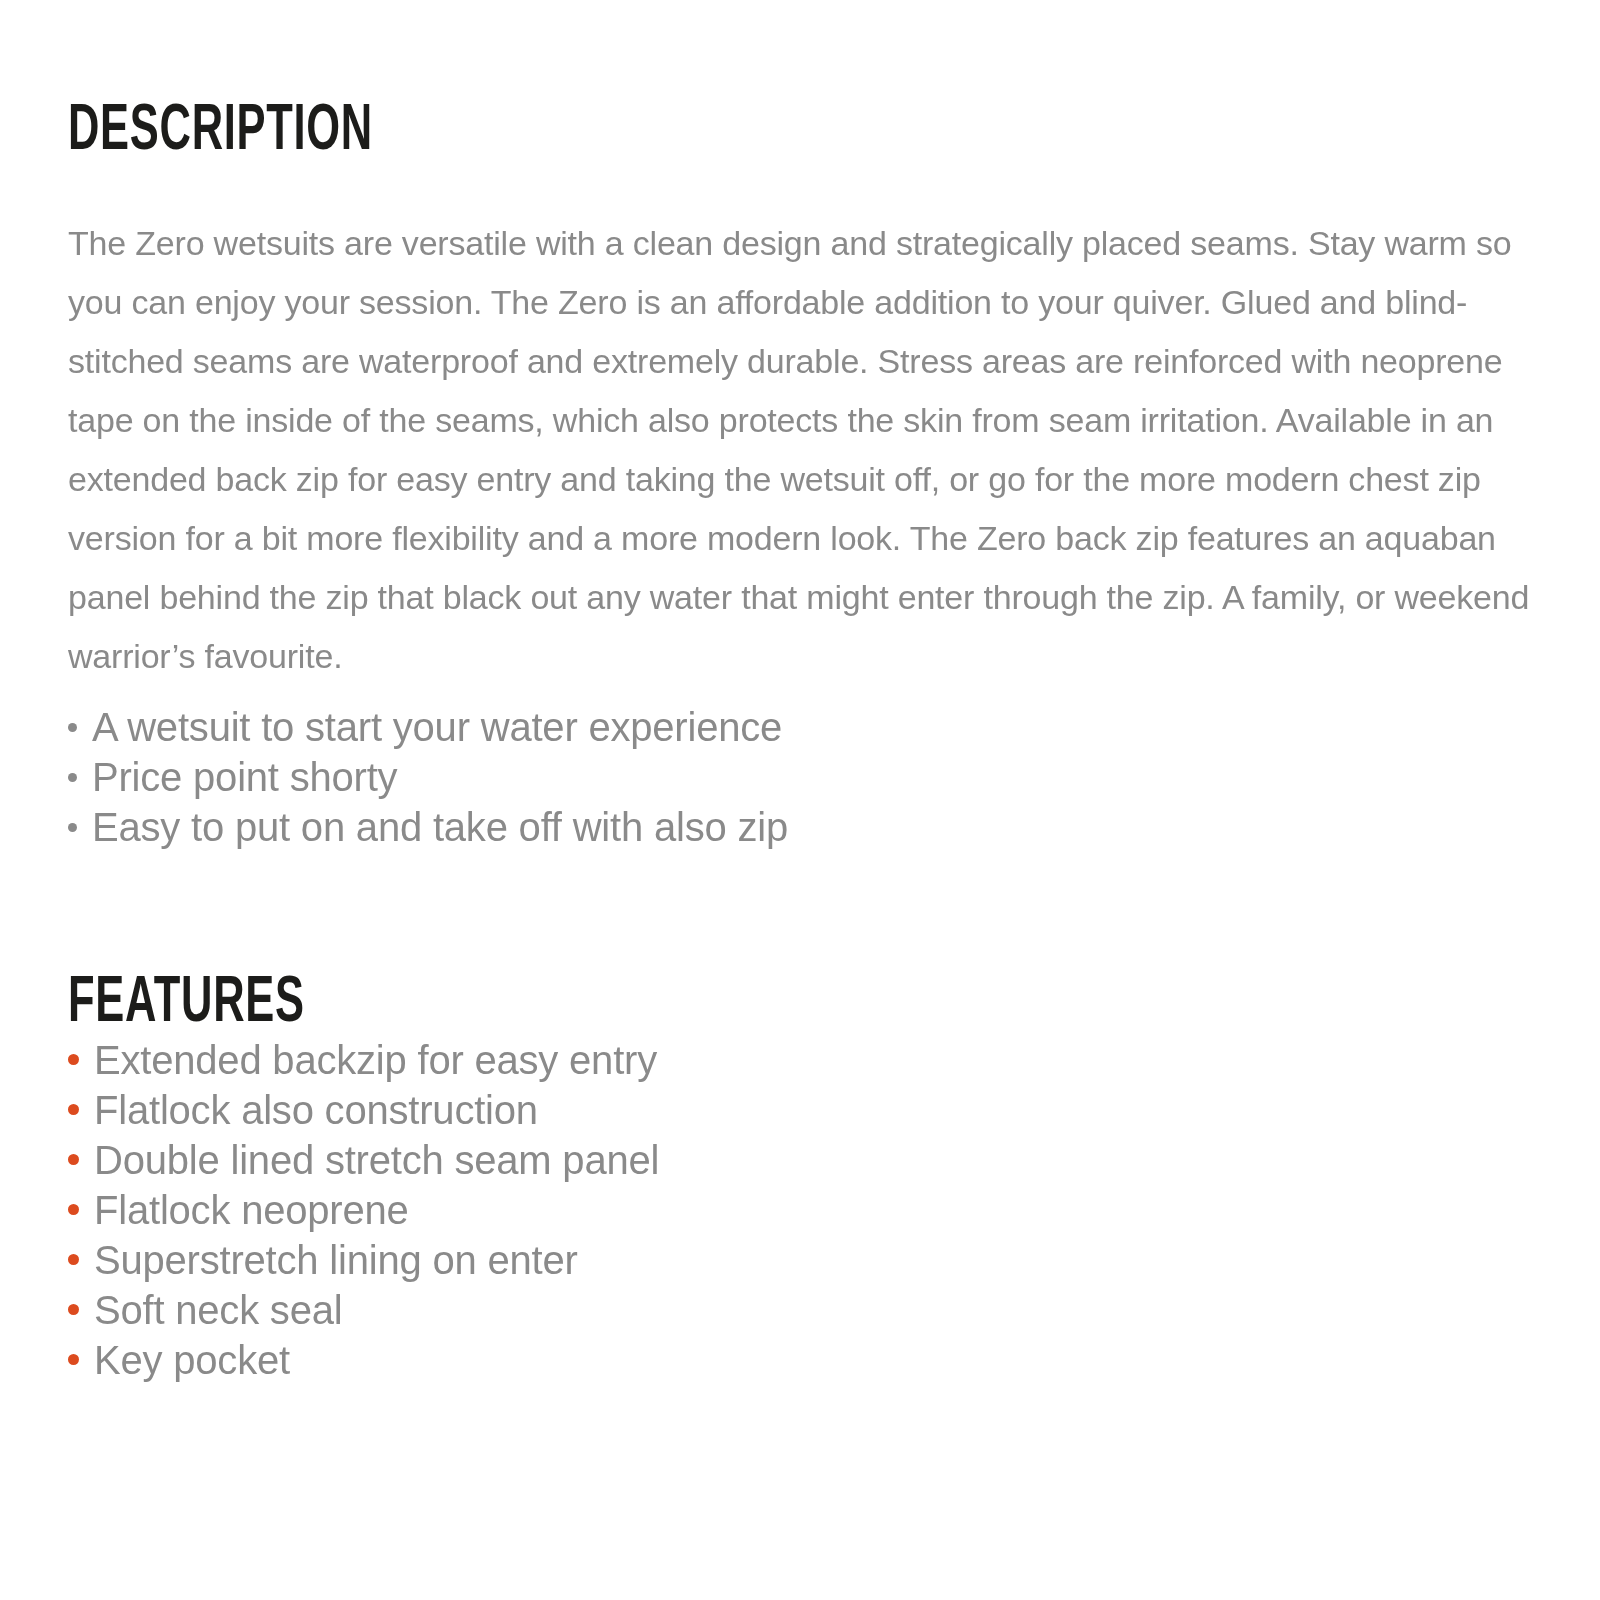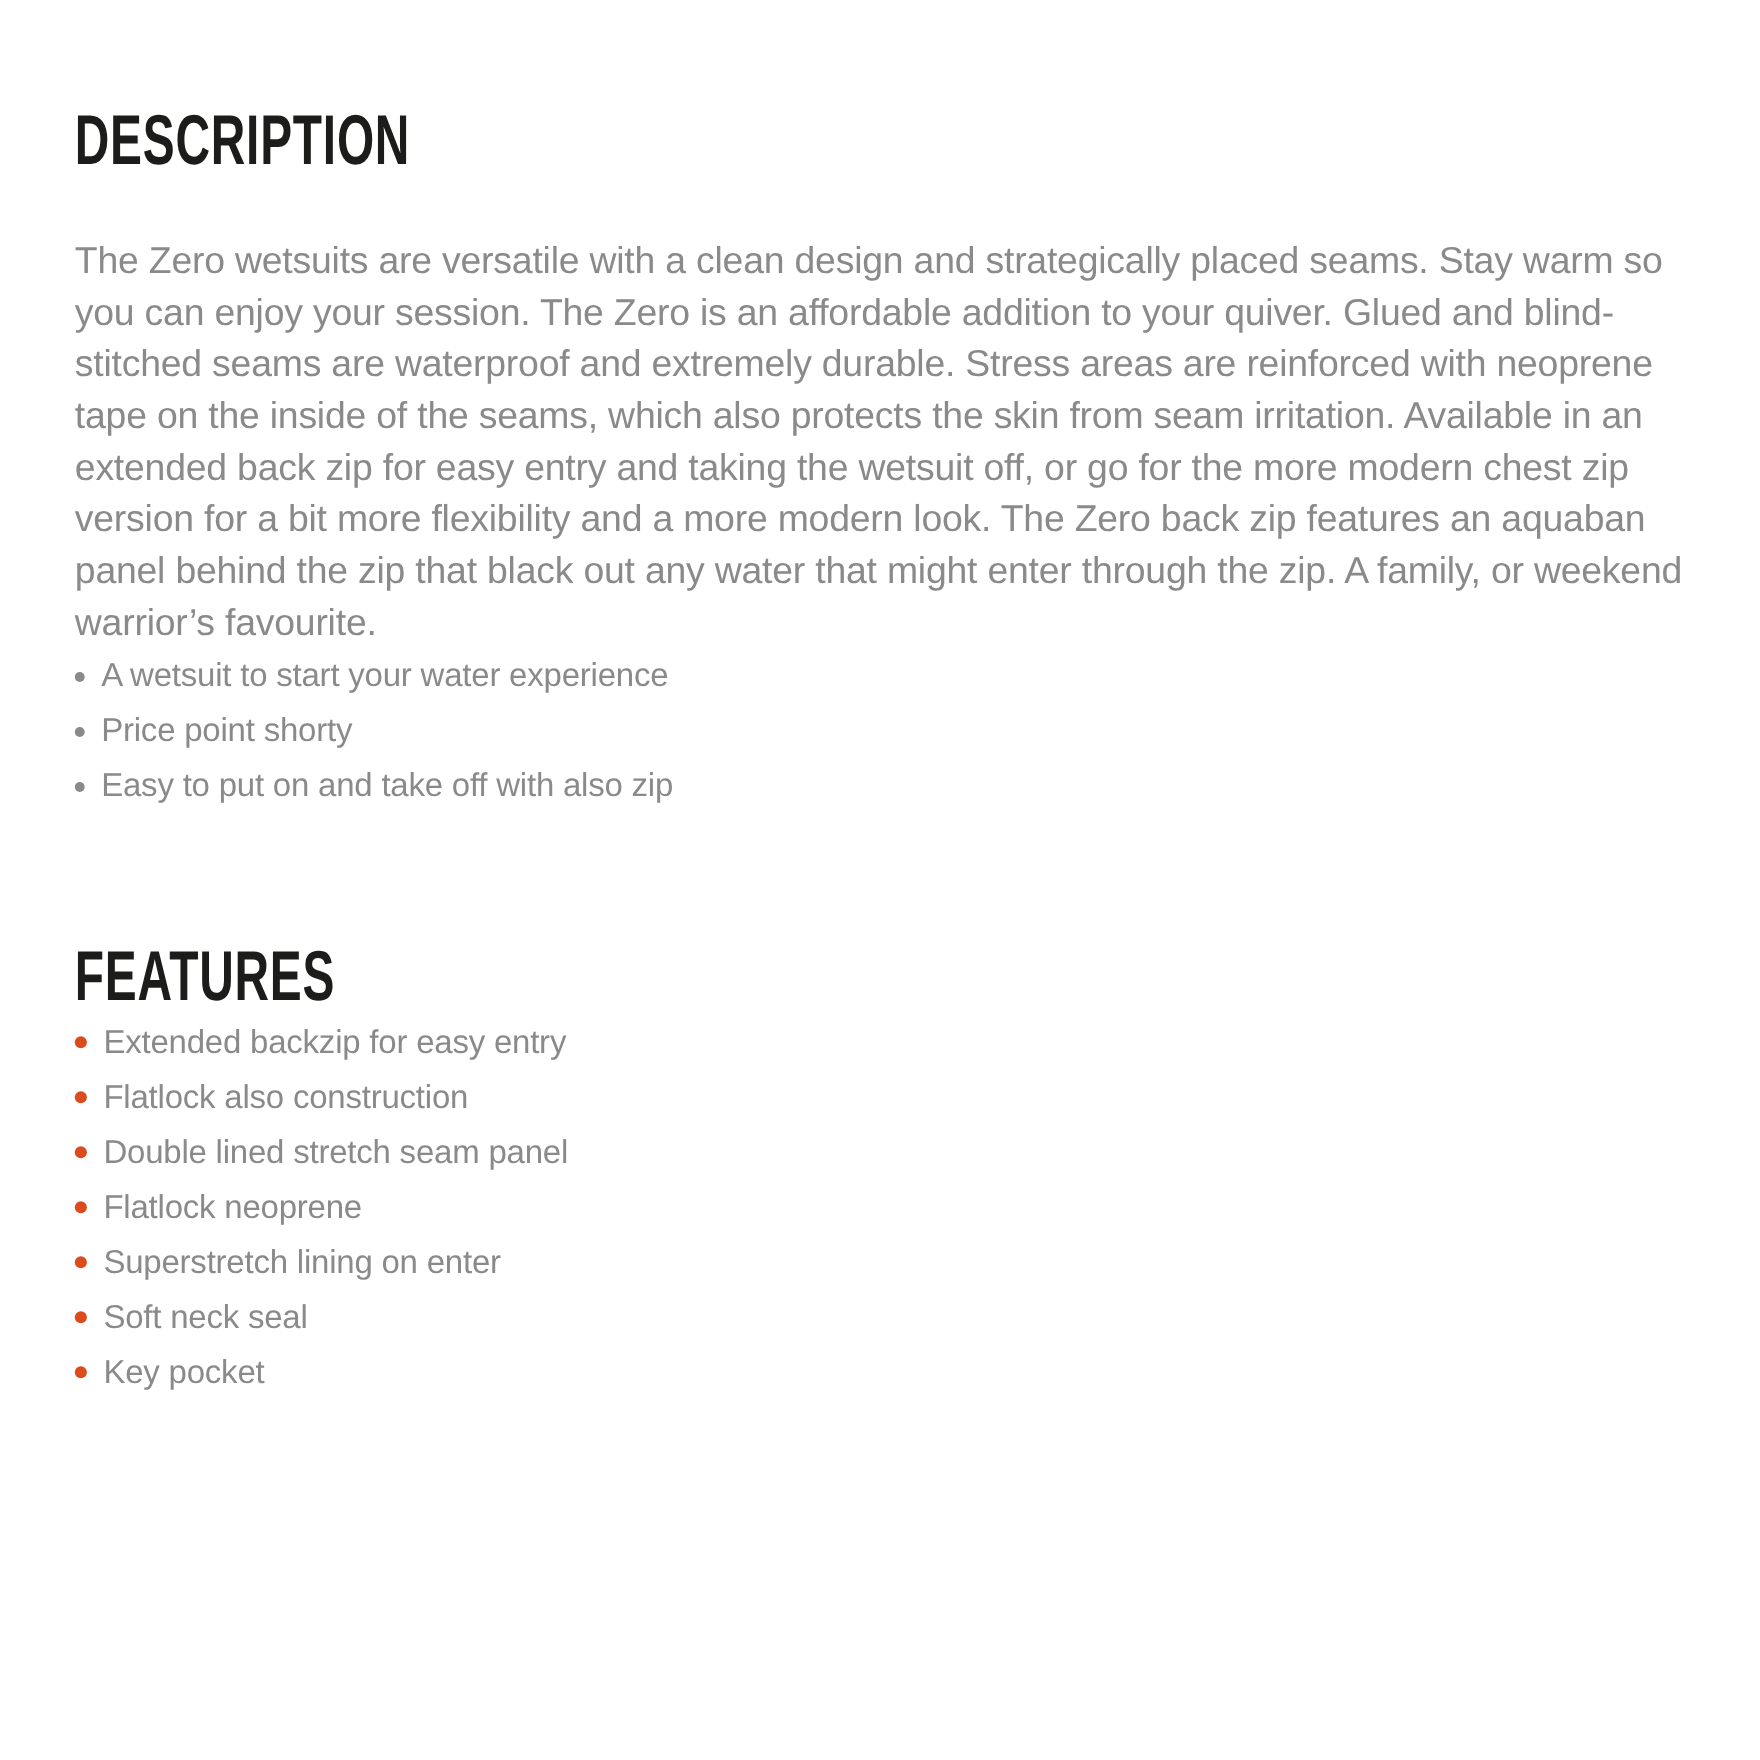--- a/index.html
+++ b/index.html
@@ -34,38 +34,38 @@
   }
   .section-heading .condensed {
     display: inline-block;
     transform: scaleX(0.68);
     transform-origin: left center;
     letter-spacing: 1px;
   }
   .heading-description { margin-top: 92px; }
   .heading-features { margin-top: 112px; }
   .body-paragraph {
-    margin: 52px 0 0 0;
+    margin: 52px 0 16px 0;
     max-width: 1472px;
     font-size: 34px;
-    line-height: 47px;
+    line-height: 59px;
     letter-spacing: -0.2px;
     color: var(--body-text);
   }
   ul.bullet-list {
     list-style: none;
     margin: 0;
     padding: 0;
   }
   .desc-bullets { margin-top: 26px; }
   .feature-bullets { margin-top: 42px; }
   ul.bullet-list li {
     display: flex;
     align-items: center;
-    font-size: 30px;
+    font-size: 40px;
     line-height: 50px;
     letter-spacing: -0.2px;
     color: var(--body-text);
   }
   ul.bullet-list .dot {
     flex: 0 0 auto;
     border-radius: 50%;
     margin-right: 15px;
   }
   ul.desc-bullets .dot {

